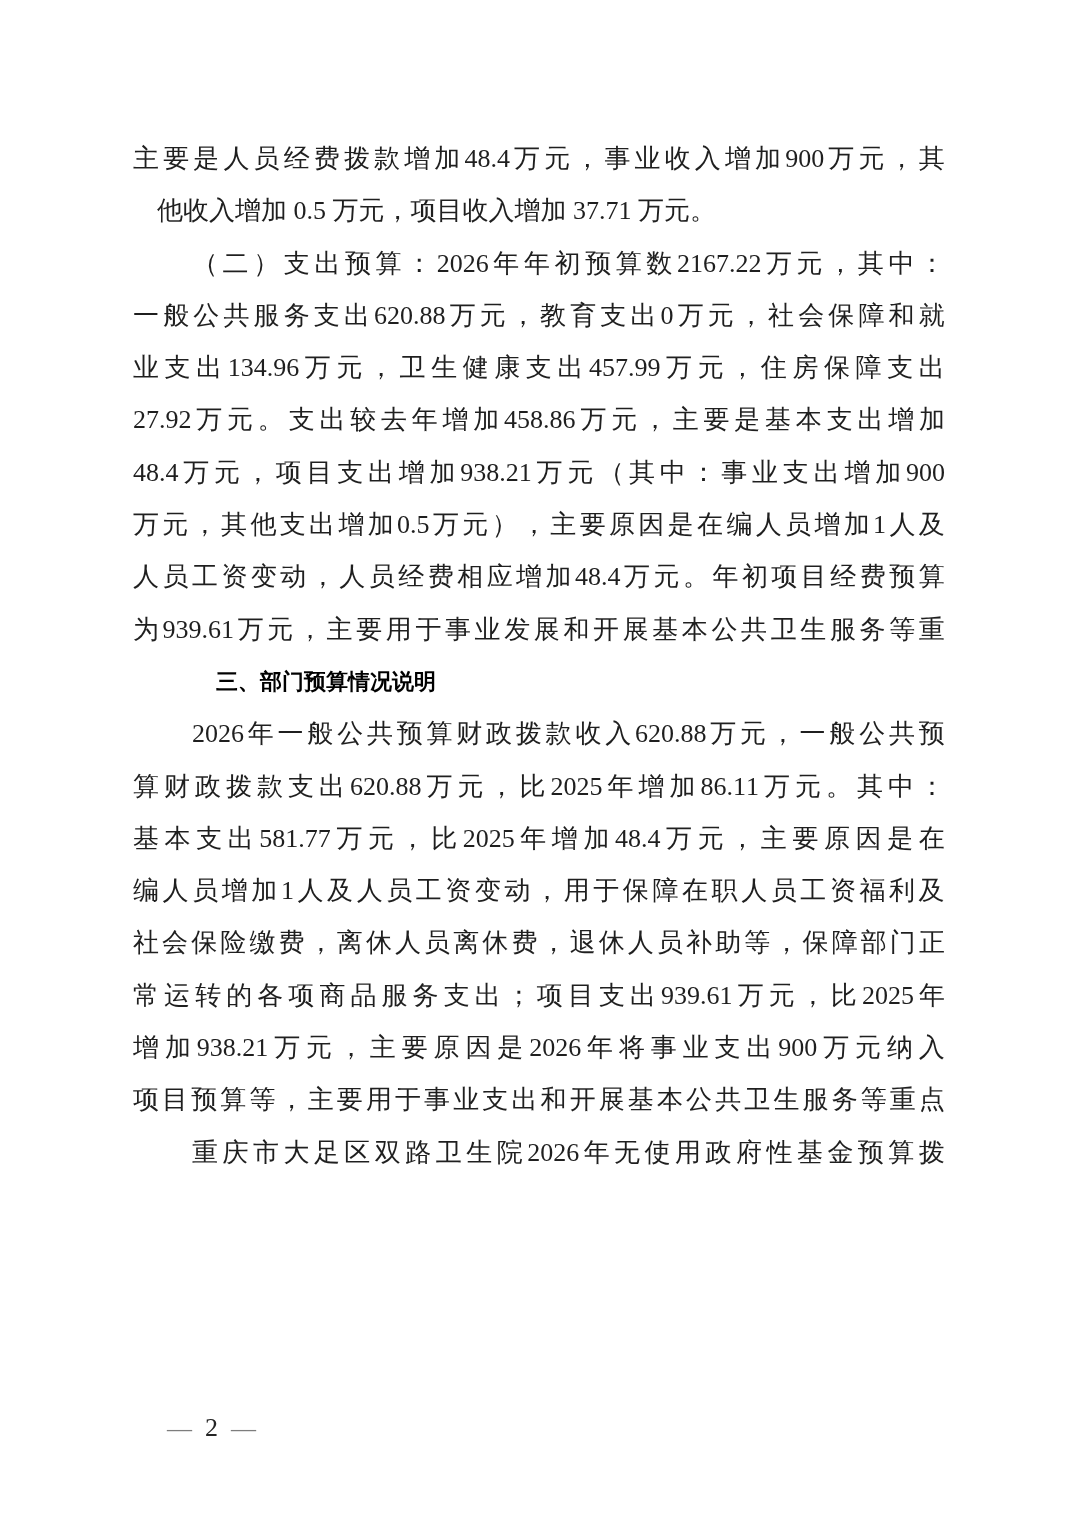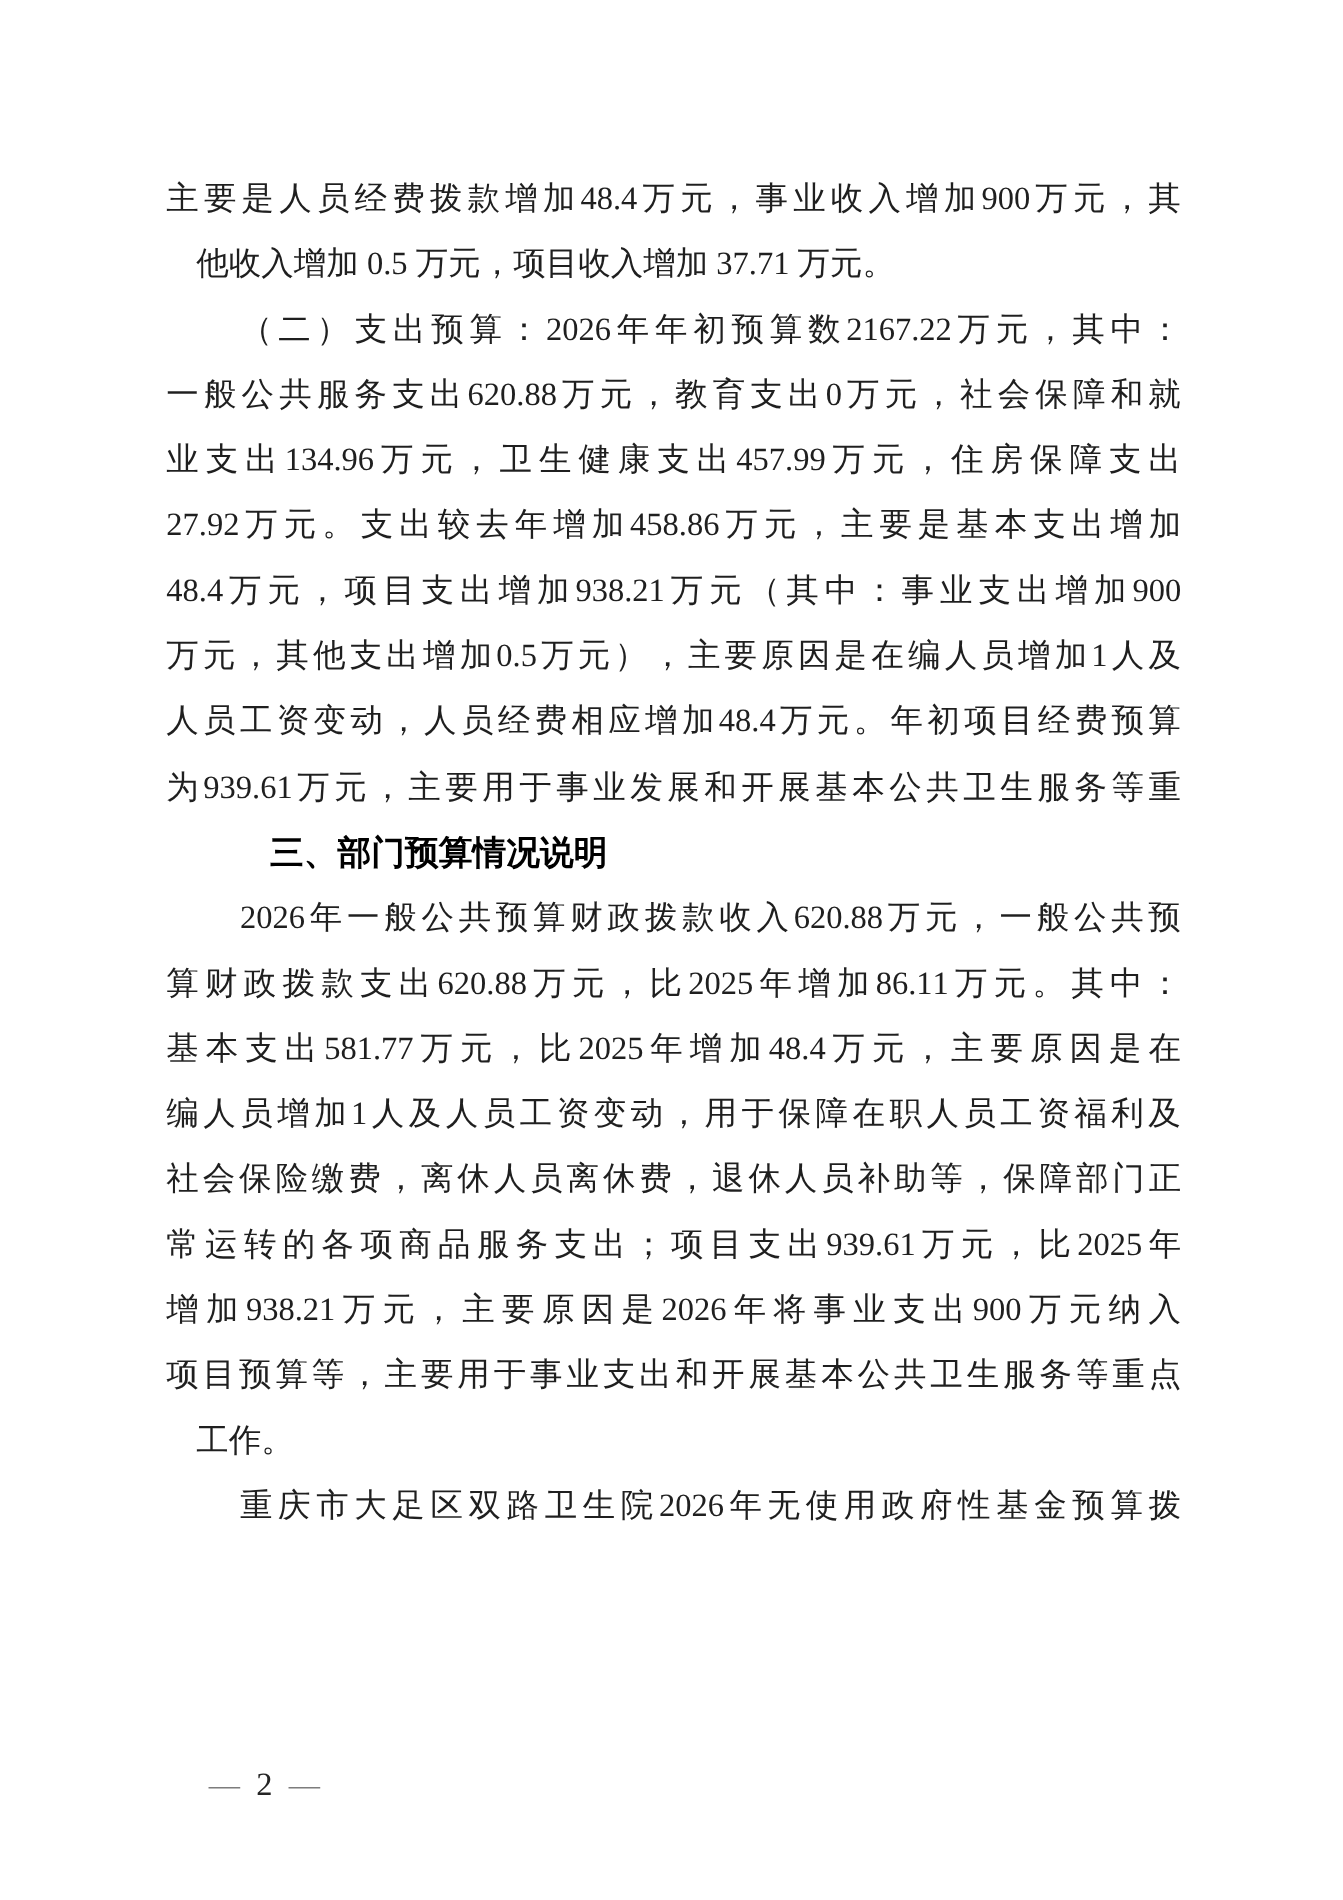--- a/index.html
+++ b/index.html
@@ -50,21 +50,21 @@
     margin-left: 24px;
   }
   
   .text-line.ind {
     padding-left: 59px;
   }
   
   .paragraph.heading .text-line {
     font-family: "Liberation Sans", "DejaVu Sans", sans-serif;
     font-weight: 700;
-    font-size: 27px;
+    font-size: 22px;
     color: #000000;
   }
   .footer {
     position: absolute;
     left: 167px;
     top: 1409px;
     height: 38px;
     display: flex;
     align-items: center;
     gap: 13px;
@@ -548,21 +548,20 @@
           <span>公</span>
           <span>共</span>
           <span>卫</span>
           <span>生</span>
           <span>服</span>
           <span>务</span>
           <span>等</span>
           <span>重</span>
           <span>点</span>
         </div>
-        <div class="text-line plain">工作。</div>
       </div>
       <div class="paragraph">
         <div class="text-line just ind">
           <span>重</span>
           <span>庆</span>
           <span>市</span>
           <span>大</span>
           <span>足</span>
           <span>区</span>
           <span>双</span>

